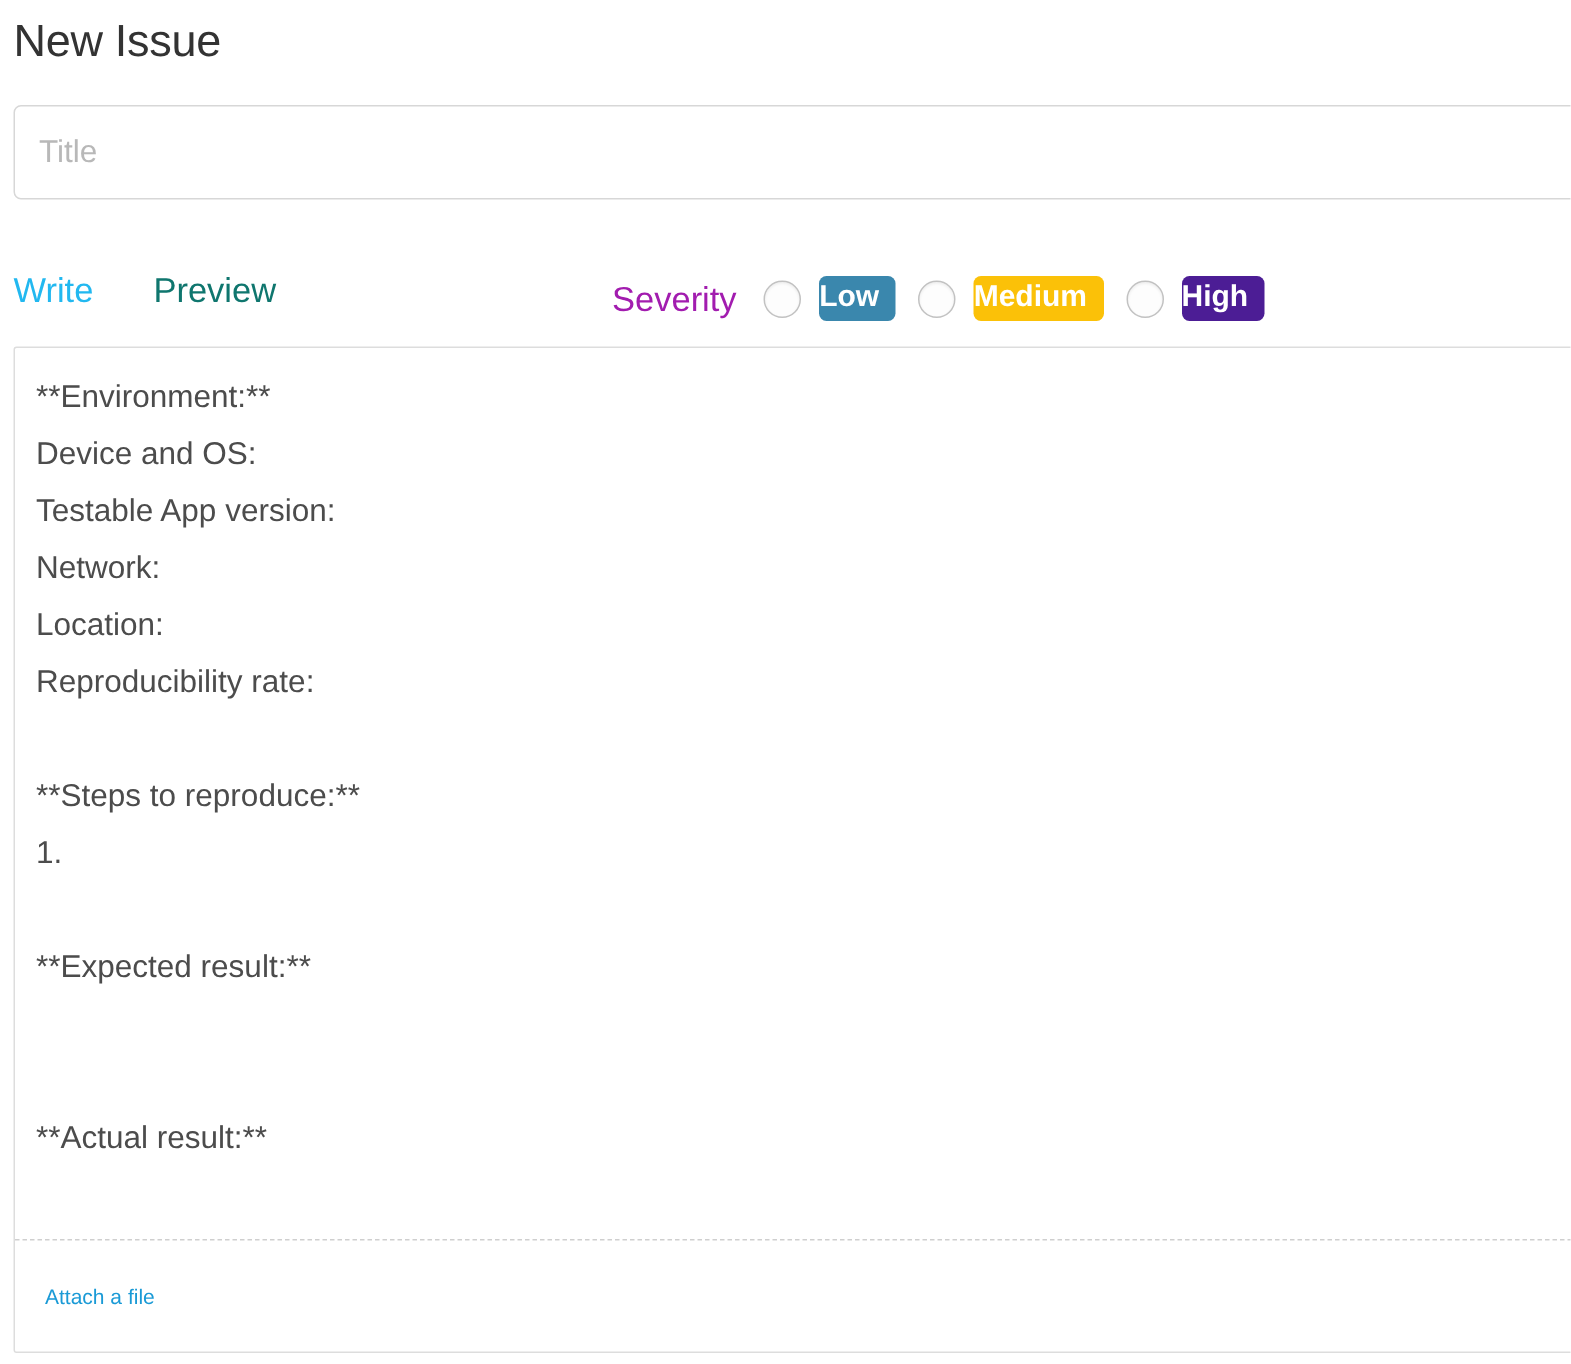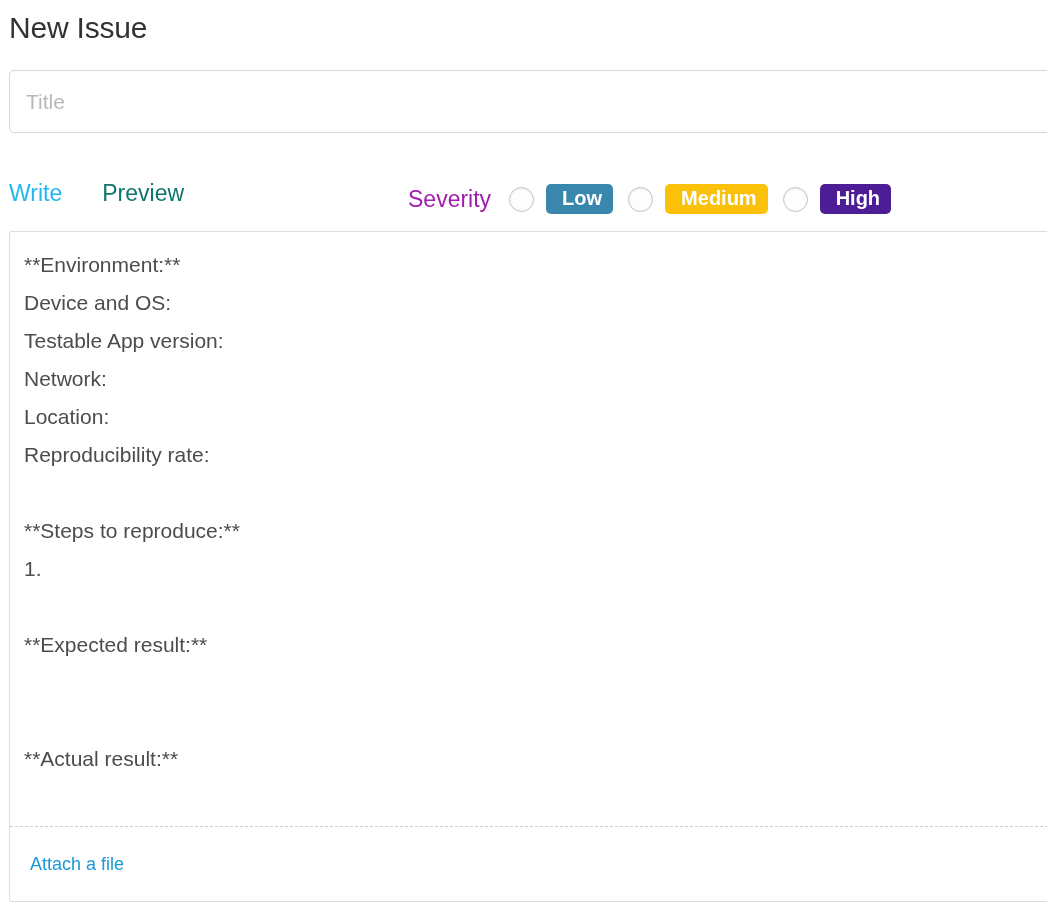--- a/index.html
+++ b/index.html
@@ -107,21 +107,21 @@
     cursor: pointer;
     flex: none;
     margin-right: 12px;
   }
   .badge {
     display: inline-block;
     font-size: 20px;
     font-weight: bold;
     color: #ffffff;
     border-radius: 5px;
-    padding: 4px 11px 5px 16px;
+    padding: 4px 11px 5px 0;
     line-height: 21px;
     white-space: nowrap;
     cursor: pointer;
     user-select: none;
   }
 
   
   .body-box {
     position: absolute;
     left: 9px;
@@ -155,21 +155,21 @@
     right: 0;
     bottom: 0;
     height: 75px;
     border-top: 1px dashed #cfcfcf;
     display: flex;
     align-items: center;
     padding-left: 20px;
     box-sizing: border-box;
   }
   .attach-link {
-    font-size: 18px;
+    font-size: 14px;
     color: #1a9ad6;
     cursor: pointer;
     user-select: none;
     white-space: nowrap;
   }
 </style>
 </head>
 <body>
 
 <div class="page">

